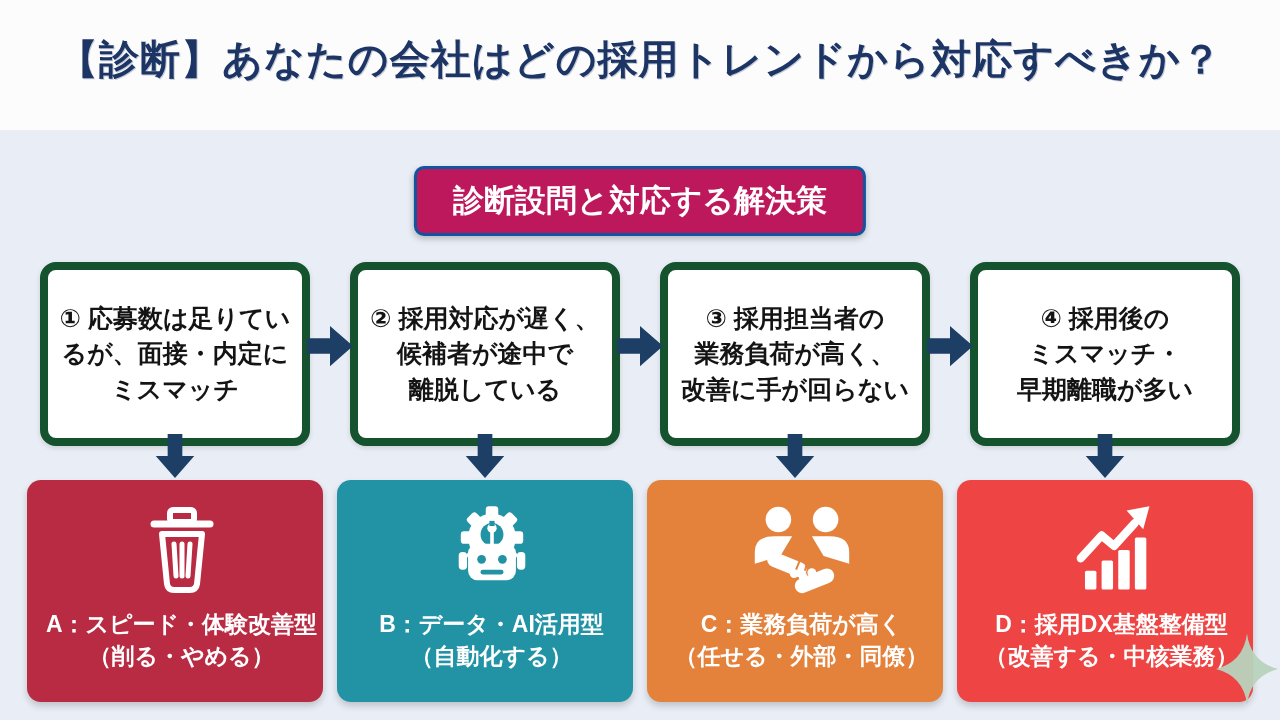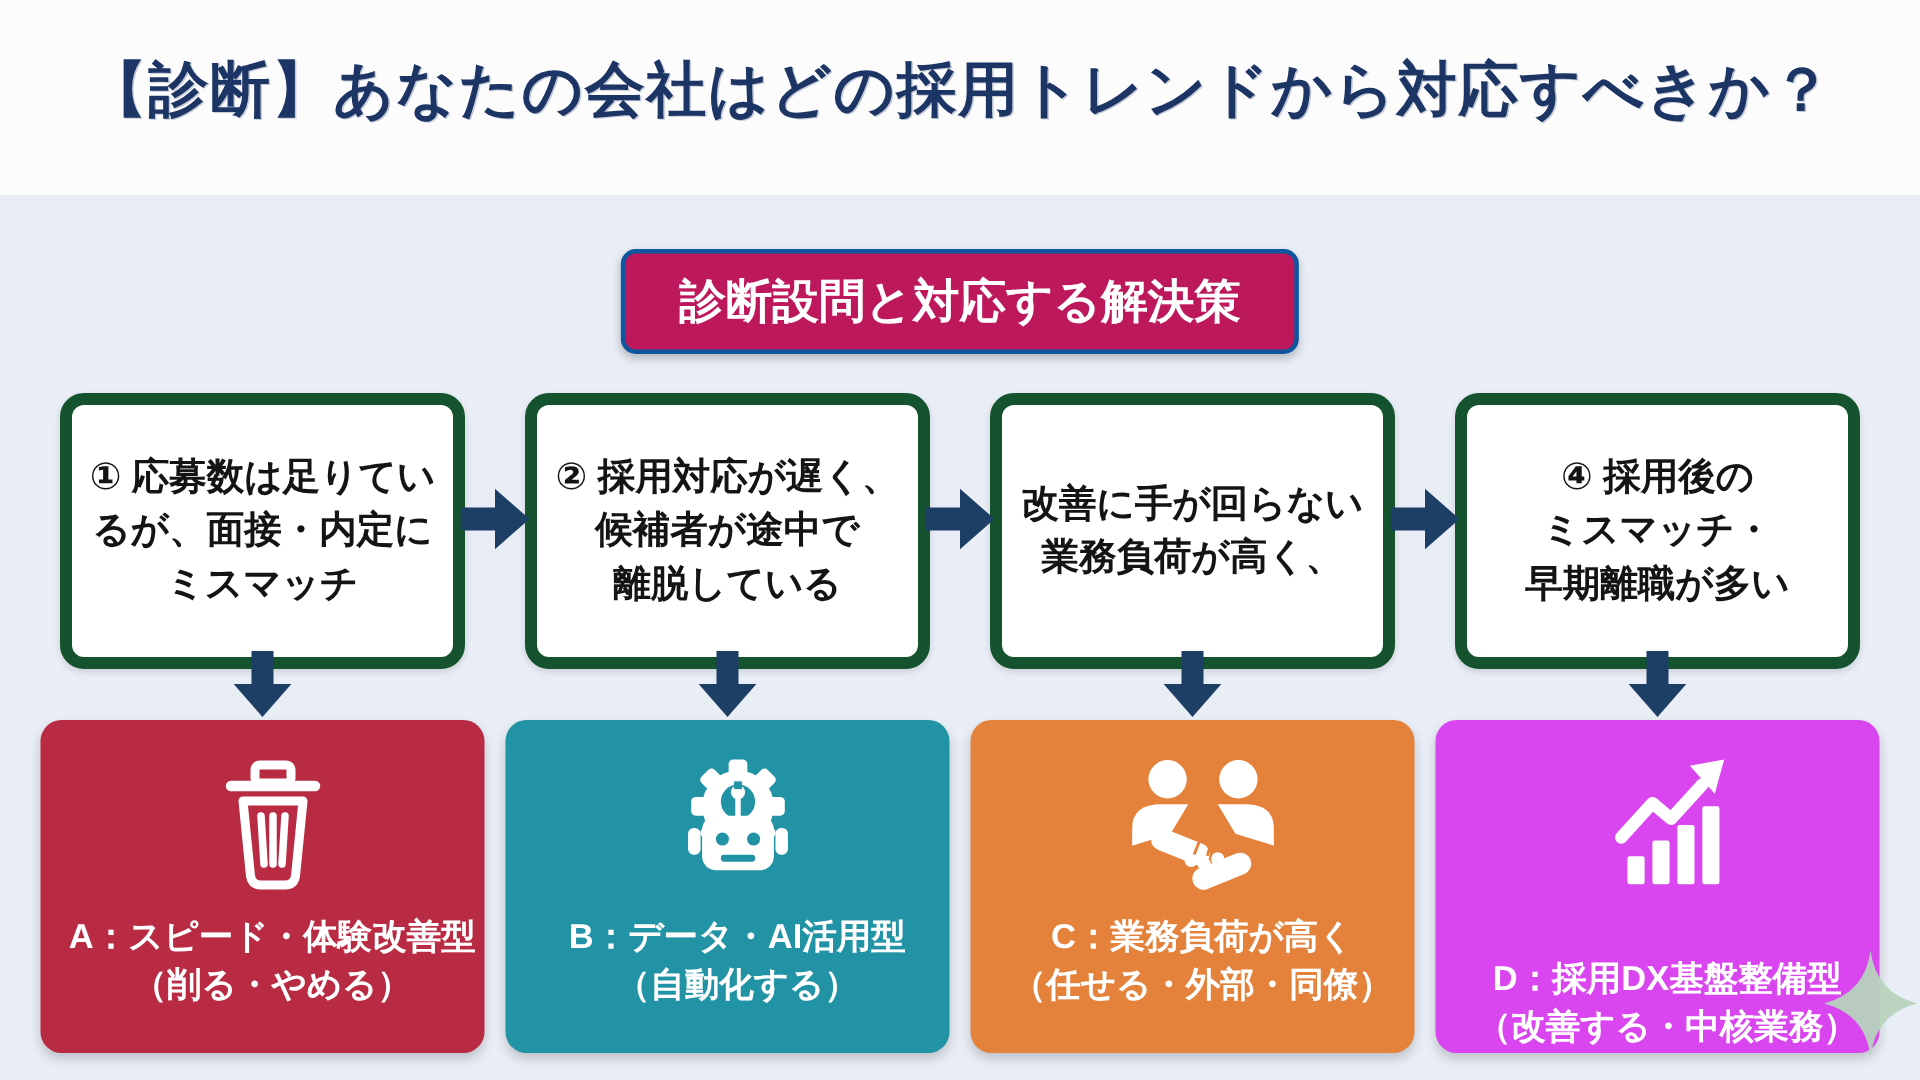--- a/index.html
+++ b/index.html
@@ -54,22 +54,23 @@
     </div>
     <div class="qbox">
       <div class="qtext">
         <span>② 採用対応が遅く、</span>
         <span>候補者が途中で</span>
         <span>離脱している</span>
       </div>
     </div>
     <div class="qbox">
       <div class="qtext">
+        <span>③ 採用担当者の</span>
+        <span>業務負荷が高く、</span>
         <span>改善に手が回らない</span>
-        <span>業務負荷が高く、</span>
       </div>
     </div>
     <div class="qbox">
       <div class="qtext">
         <span>④ 採用後の</span>
         <span>ミスマッチ・</span>
         <span>早期離職が多い</span>
       </div>
     </div>
   </div>
@@ -175,21 +176,21 @@
           <line x1="58" y1="58" x2="54" y2="68" stroke="var(--card)" stroke-width="2"></line>
           <line x1="66" y1="58" x2="63" y2="69" stroke="var(--card)" stroke-width="2"></line>
         </svg>
       </div>
       <div class="card-label">
         <span>C：業務負荷が高く</span>
         <span>（任せる・外部・同僚）</span>
       </div>
     </div>
 
-    <div class="card" style="background: #d946ef; gap: 28px; --card: #55a269;">
+    <div class="card" style="background: #ef4444; --card: #55a269;">
       <div class="card-icon">
         <svg width="104" height="104" viewBox="0 0 100 100">
           <g fill="#ffffff">
             <rect x="24" y="70" width="11" height="18" rx="1.5"></rect>
             <rect x="40" y="60" width="11" height="28" rx="1.5"></rect>
             <rect x="56" y="50" width="11" height="38" rx="1.5"></rect>
             <rect x="72" y="38" width="11" height="50" rx="1.5"></rect>
           </g>
           <polyline points="20,58 40,36 52,46 72,24" fill="none" stroke="#ffffff" stroke-width="8" stroke-linecap="round" stroke-linejoin="round"></polyline>
           <polygon points="64,12 86,8 80,30" fill="#ffffff"></polygon>

